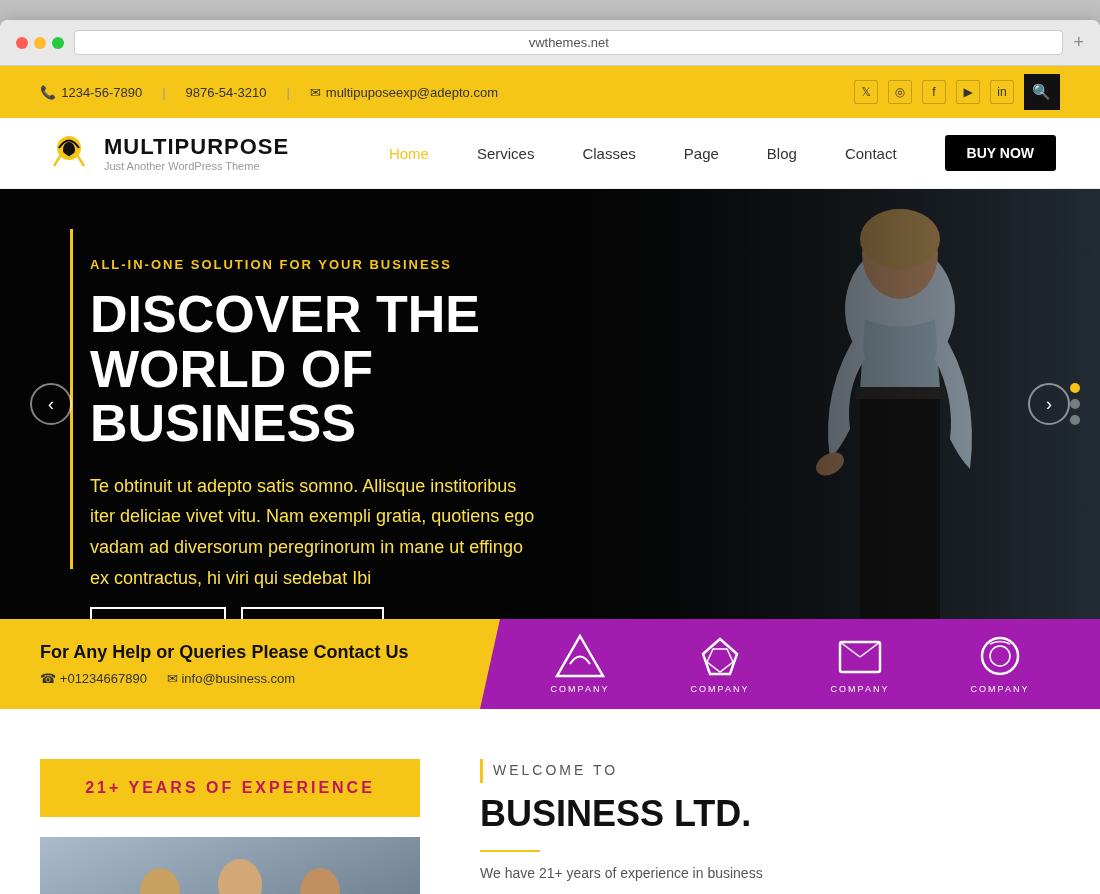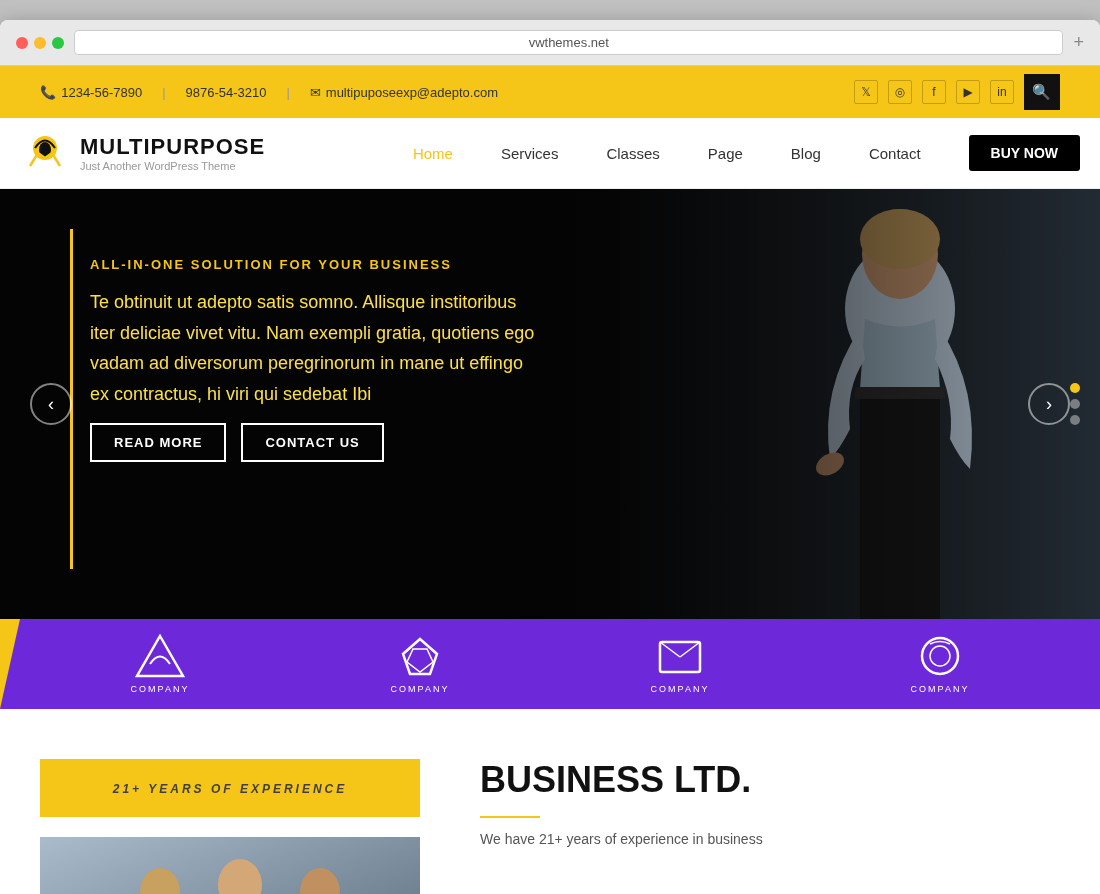--- a/index.html
+++ b/index.html
@@ -21,21 +21,21 @@
 
     
     .top-bar { background: #f5c518; padding: 8px 40px; display: flex; align-items: center; justify-content: space-between; }
     .top-bar-left { display: flex; align-items: center; gap: 20px; font-size: 13px; color: #333; }
     .top-bar-left span { display: flex; align-items: center; gap: 5px; }
     .top-bar-right { display: flex; align-items: center; gap: 10px; }
     .social-icon { width: 24px; height: 24px; display: flex; align-items: center; justify-content: center; font-size: 12px; color: #333; cursor: pointer; border: 1px solid rgba(0,0,0,0.2); border-radius: 2px; }
     .search-btn { background: #111; color: white; width: 36px; height: 36px; display: flex; align-items: center; justify-content: center; cursor: pointer; font-size: 15px; }
 
     
-    .navbar { background: white; padding: 10px 20px; display: flex; align-items: center; justify-content: space-between; border-bottom: 1px solid #eee; }
+    .navbar { background: white; padding: 10px 44px; display: flex; align-items: center; justify-content: space-between; border-bottom: 1px solid #eee; }
     .logo { display: flex; align-items: center; gap: 10px; }
     .logo-icon { width: 50px; height: 50px; }
     .logo-text h1 { font-size: 22px; font-weight: 900; color: #111; letter-spacing: 1px; }
     .logo-text p { font-size: 11px; color: #999; }
     .nav-links { display: flex; align-items: center; gap: 48px; }
     .nav-link { text-decoration: none; font-size: 15px; color: #333; font-weight: 500; cursor: pointer; }
     .nav-link.active { color: #f5c518; }
     .nav-btn { background: #000000; color: white; padding: 10px 22px; border: none; border-radius: 3px; font-size: 14px; font-weight: bold; cursor: pointer; text-transform: uppercase; }
 
     
@@ -58,31 +58,31 @@
     
     .slider-dots { position: absolute; right: 20px; top: 50%; transform: translateY(-50%); z-index: 3; display: flex; flex-direction: column; gap: 6px; }
     .slider-dot { width: 10px; height: 10px; border-radius: 50%; background: rgba(255,255,255,0.4); cursor: pointer; }
     .slider-dot.active { background: #f5c518; }
 
     
     .contact-bar { background: #f5c518; display: flex; align-items: stretch; min-height: 90px; }
     .contact-bar-left { flex: 0 0 480px; padding: 20px 40px; display: flex; flex-direction: column; justify-content: center; }
     .contact-bar-left h3 { font-size: 18px; font-weight: 700; color: #111; margin-bottom: 8px; }
     .contact-bar-left p { font-size: 13px; color: #333; display: flex; gap: 20px; }
-    .contact-bar-right { flex: 1; background: #6d28d9; display: flex; align-items: center; justify-content: space-around; padding: 15px 30px; clip-path: polygon(20px 0%, 100% 0%, 100% 100%, 0% 100%); }
+    .contact-bar-right { flex: 1; background: #a21caf; display: flex; align-items: center; justify-content: space-around; padding: 15px 30px; clip-path: polygon(20px 0%, 100% 0%, 100% 100%, 0% 100%); }
 
     
     .company-logo { display: flex; flex-direction: column; align-items: center; gap: 5px; color: white; font-size: 11px; letter-spacing: 1px; }
     .company-icon { width: 50px; height: 45px; display: flex; align-items: center; justify-content: center; }
 
     
     .about-section { background: white; padding: 50px 40px; display: flex; gap: 60px; }
     .about-left { flex: 0 0 380px; }
     .about-years-box { background: #f5c518; padding: 20px 30px; text-align: center; margin-bottom: 20px; }
-    .about-years-box span { font-size: 12px; font-weight: 700; letter-spacing: 3px; text-transform: uppercase; color: #404040; font-style: italic; }
+    .about-years-box span { font-size: 16px; font-weight: 700; letter-spacing: 3px; text-transform: uppercase; color: #be185d; }
     .about-img-placeholder { width: 100%; height: 160px; background: linear-gradient(135deg, #ccc 0%, #999 100%); display: flex; align-items: center; justify-content: center; overflow: hidden; position: relative; }
     
     .about-right { flex: 1; }
     .about-right-tag { font-size: 11px; letter-spacing: 3px; text-transform: uppercase; color: #f5c518; margin-bottom: 10px; border-left: 3px solid #f5c518; padding-left: 10px; }
     .about-right h2 { font-size: 36px; font-weight: 900; color: #111; text-transform: uppercase; margin-bottom: 15px; }
     .about-right p { font-size: 14px; color: #555; line-height: 1.7; }
 
     
     .section-sep { height: 2px; background: #f5c518; width: 60px; margin: 10px 0; }
 
@@ -182,20 +182,24 @@
           <rect x="130" y="200" width="80" height="230" fill="#1a1a1a"></rect>
 
           <rect x="125" y="198" width="90" height="12" fill="#333" rx="2"></rect>
         </svg>
       </div>
 
       <div class="hero-left-border"></div>
 
       <div class="hero-content">
         <p class="hero-subtitle">ALL-IN-ONE SOLUTION FOR YOUR BUSINESS</p>
+        <h1 class="hero-title">
+          <span>DISCOVER THE WORLD OF</span><br>
+          <span>BUSINESS</span>
+        </h1>
         <p class="hero-desc">Te obtinuit ut adepto satis somno. Allisque institoribus iter deliciae vivet vitu. Nam exempli gratia, quotiens ego vadam ad diversorum peregrinorum in mane ut effingo ex contractus, hi viri qui sedebat Ibi</p>
         <div class="hero-buttons">
           <button class="btn-outline">READ MORE</button>
           <button class="btn-outline">CONTACT US</button>
         </div>
       </div>
 
       <div class="slider-arrow slider-arrow-left">
         <span>‹</span>
       </div>
@@ -204,20 +208,27 @@
       </div>
 
       <div class="slider-dots">
         <div class="slider-dot active"></div>
         <div class="slider-dot"></div>
         <div class="slider-dot"></div>
       </div>
     </div>
 
     <div class="contact-bar">
+      <div class="contact-bar-left">
+        <h3>For Any Help or Queries Please Contact Us</h3>
+        <p>
+          <span>☎ +01234667890</span>
+          <span>✉ info@business.com</span>
+        </p>
+      </div>
       <div class="contact-bar-right">
 
         <div class="company-logo">
           <div class="company-icon">
             <svg viewBox="0 0 50 45" width="50" height="45">
               <polygon points="25,2 48,42 2,42" fill="none" stroke="white" stroke-width="2.5"></polygon>
               <path d="M15,30 Q25,15 35,30" fill="none" stroke="white" stroke-width="2"></path>
             </svg>
           </div>
           <span style="font-size:9px;letter-spacing:2px;">COMPANY</span>
@@ -283,20 +294,21 @@
             <rect x="176" y="72" width="48" height="88" fill="#222" rx="3"></rect>
             <rect x="173" y="70" width="54" height="9" fill="#444" rx="2"></rect>
 
             <ellipse cx="280" cy="55" rx="20" ry="24" fill="#c09060"></ellipse>
             <rect x="258" y="78" width="44" height="82" fill="#1a1a1a" rx="3"></rect>
             <rect x="255" y="76" width="50" height="8" fill="#333" rx="2"></rect>
           </svg>
         </div>
       </div>
       <div class="about-right">
+        <p class="about-right-tag">WELCOME TO</p>
         <h2>BUSINESS LTD.</h2>
         <div class="section-sep"></div>
         <p>We have 21+ years of experience in business</p>
       </div>
     </div>
 
   </div>
 </div>
 
 </body></html>

